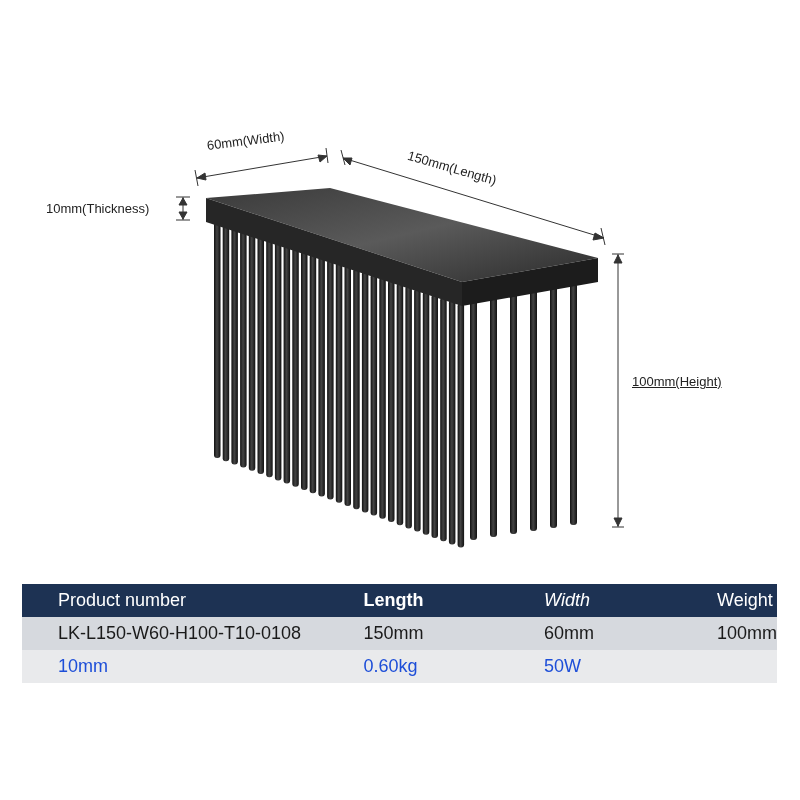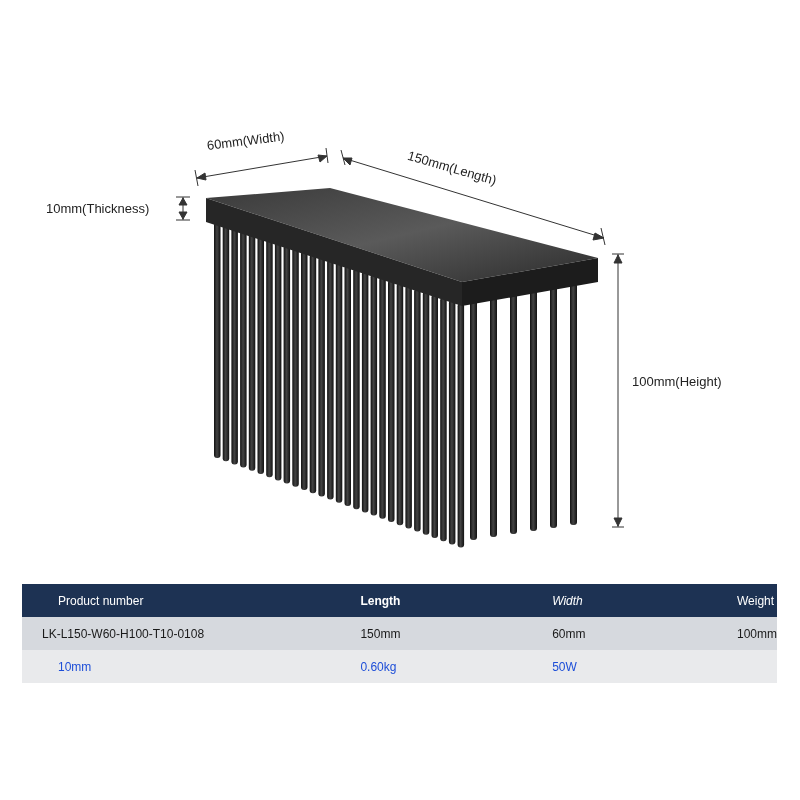--- a/index.html
+++ b/index.html
@@ -2,23 +2,23 @@
 <html><head>
 <meta charset="utf-8">
 <style>
   html,body{margin:0;padding:0;background:#fff;}
   body{width:800px;height:800px;position:relative;overflow:hidden;font-family:"Liberation Sans","DejaVu Sans",sans-serif;}
   .stage{position:absolute;left:0;top:0;width:800px;height:580px;}
   .dim-label{position:absolute;font-size:13px;color:#222;white-space:nowrap;}
   #lbl-width{left:206px;top:138px;transform:rotate(-7deg);transform-origin:left top;}
   #lbl-length{left:410px;top:148px;transform:rotate(16deg);transform-origin:left top;}
   #lbl-thick{left:46px;top:201px;}
-  #lbl-height{left:632px;top:374px;}
+  #lbl-height{left:632px;top:374px;text-decoration:underline;}
   .spec-table{position:absolute;left:22px;top:584px;width:755px;border-collapse:collapse;}
-  .spec-table td{padding:0 0 0 36px;font-size:12px;height:33px;vertical-align:middle;white-space:nowrap;}
+  .spec-table td{padding:0 0 0 36px;font-size:18px;height:33px;vertical-align:middle;white-space:nowrap;}
   .spec-table tr.hdr td{background:#1d3253;color:#fff;}
   .spec-table tr.val1 td{background:#d6d9de;color:#1a1a1a;}
   .spec-table tr.val2 td{background:#e9eaec;color:#1d4ed8;}
   .spec-table tr.hdr td.c0,.spec-table tr.val1 td.c0,.spec-table tr.val2 td.c0{padding-left:36px;}
   .col0{width:276px;}.col1{width:165px;font-weight:bold;}.col2{width:158px;font-style:italic;}
 </style>
 </head>
 <body>
 
 <div class="stage">
@@ -111,21 +111,21 @@
 
 <table class="spec-table">
   <tbody>
       <tr class="hdr">
     <td class="c0 col0">Product number</td>
     <td class="col1">Length</td>
     <td class="col2">Width</td>
     <td>Weight</td>
   </tr>
   <tr class="val1">
-    <td class="c0" style="padding-left:20px">LK-L150-W60-H100-T10-0108</td>
+    <td class="c0" style="padding-left:36px">LK-L150-W60-H100-T10-0108</td>
     <td>150mm</td>
     <td>60mm</td>
     <td>100mm</td>
   </tr>
   <tr class="val2">
     <td class="c0">10mm</td>
     <td>0.60kg</td>
     <td>50W</td>
     <td></td>
   </tr>

